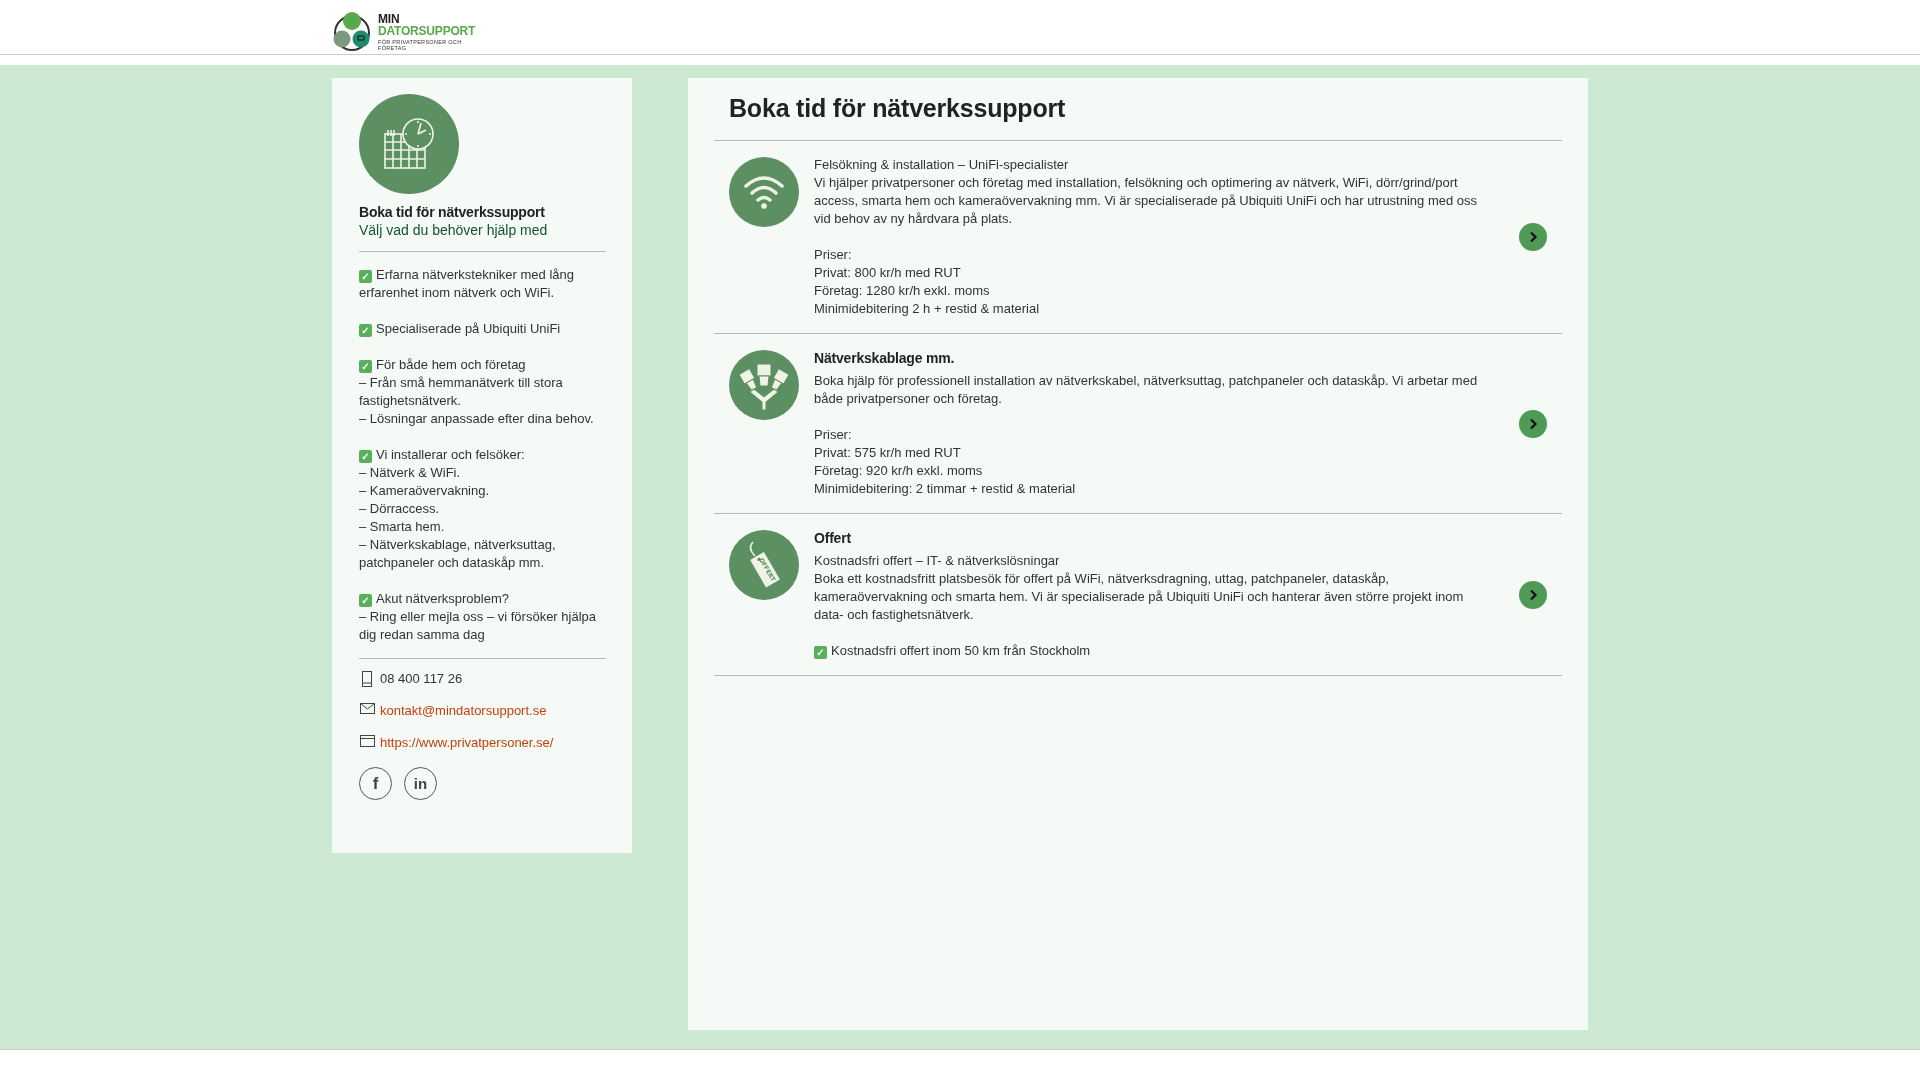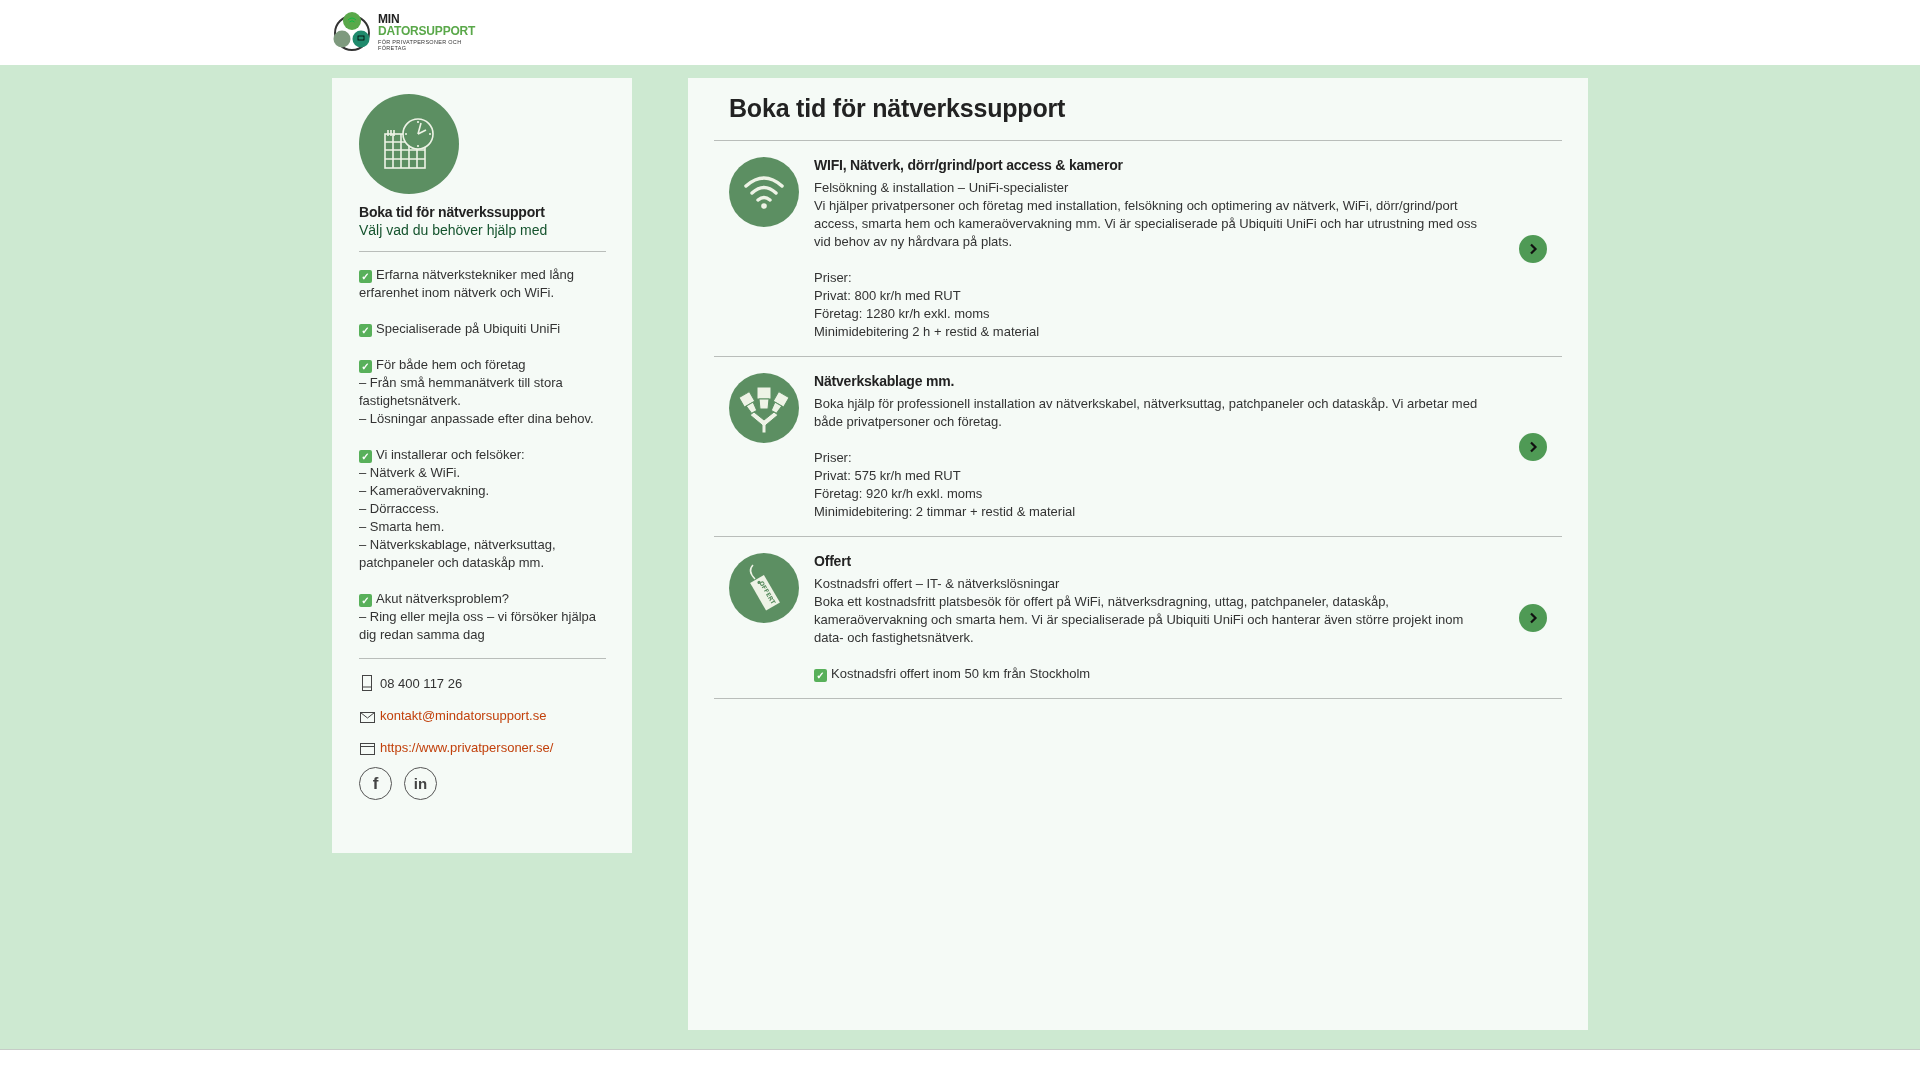--- a/index.html
+++ b/index.html
@@ -1,34 +1,34 @@
 <!DOCTYPE html>
 <html><head>
 <meta charset="utf-8">
 <style>
   * { box-sizing: border-box; margin: 0; padding: 0; }
   html, body { width: 1920px; height: 1080px; overflow: hidden; background: #ffffff; font-family: "DejaVu Sans", "Liberation Sans", sans-serif; color: #222; }
-  .header { position: absolute; left: 0; top: 0; width: 1920px; height: 77px; background: #fff; border-bottom: 1px solid #c9cfca; }
+  .header { position: absolute; left: 0; top: 0; width: 1920px; height: 55px; background: #fff; border-bottom: 1px solid #c9cfca; }
   .logo { position: absolute; left: 332px; top: 10px; width: 150px; height: 44px; display: flex; align-items: center; }
   .logo-mark { width: 40px; height: 42px; position: relative; }
   .logo-text { margin-left: 6px; line-height: 1; }
   .logo-title { font-family: "Liberation Sans", sans-serif; font-weight: bold; font-size: 12px; letter-spacing: -0.2px; }
   .logo-title .min { color: #222; }
   .logo-title .brand { color: #5aa84a; }
   .logo-sub { font-family: "Liberation Sans", sans-serif; font-size: 5.5px; color: #333; margin-top: 3px; letter-spacing: 0.3px; }
   .help { position: absolute; left: 1521px; top: 37px; font-size: 13px; color: #3b82f6; text-decoration: none; font-family: "Liberation Sans", sans-serif; margin-top: 28px; }
   .greenbg { position: absolute; left: 0; top: 65px; width: 1920px; height: 985px; background: #cde9d1; border-bottom: 1px solid #c6ccc7; }
   .sidebar { position: absolute; left: 332px; top: 78px; width: 300px; height: 775px; background: #f5faf6; padding: 16px 27px 0 27px; }
   .side-icon { width: 100px; height: 100px; border-radius: 50%; background: #5c8f62; display: flex; align-items: center; justify-content: center; }
   .side-title { margin-top: 10px; font-size: 14px; font-weight: bold; color: #222; font-family: "Liberation Sans", sans-serif; letter-spacing: -0.2px;}
   .side-sub { font-size: 14px; color: #14532d; margin-top: 2px; font-family: "Liberation Sans", sans-serif; }
   .hr { height: 1px; background: #b9bdba; margin: 13px 0 14px 0; width: 247px; }
   .side-text { font-family: "Liberation Sans", sans-serif; font-size: 13px; color: #333; line-height: 18px; white-space: pre-line; width: 250px; }
   .check { display: inline-block; width: 13px; height: 13px; background: #58b05a; border-radius: 2px; color: #fff; font-size: 10px; line-height: 13px; text-align: center; vertical-align: -1px; margin-right: 4px; font-weight: bold; }
-  .contact-row { display: flex; align-items: flex-end; height: 20px; font-size: 13px; font-family: "Liberation Sans", sans-serif; margin-bottom: 12px; }
+  .contact-row { display: flex; align-items: flex-start; height: 20px; font-size: 13px; font-family: "Liberation Sans", sans-serif; margin-bottom: 12px; }
   .contact-row .ic { width: 16px; margin-right: 5px; display: flex; justify-content: center; }
   .contact-row a { color: #c2410c; text-decoration: none; }
   .contact-row span.val { color: #333; }
   .socials { display: flex; gap: 12px; margin-top: 4px; }
   .social { width: 33px; height: 33px; border-radius: 50%; border: 1.5px solid #555; display: flex; align-items: center; justify-content: center; font-weight: bold; font-size: 17px; color: #444; font-family: "Liberation Sans", sans-serif; }
   .main { position: absolute; left: 688px; top: 78px; width: 900px; height: 952px; background: #f5faf6; padding: 0 26px; }
   .page-title { font-family: "Liberation Sans", sans-serif; font-size: 25px; color: #222; padding: 16px 0 0 15px; height: 62px; letter-spacing: -0.2px; }
   .row { position: relative; border-top: 1px solid #b9bdba; padding: 15px 80px 15px 100px; font-family: "Liberation Sans", sans-serif; }
   .row:last-child { border-bottom: 1px solid #b9bdba; }
   .row-icon { position: absolute; left: 15px; top: 16px; width: 70px; height: 70px; border-radius: 50%; background: #5c8f62; display: flex; align-items: center; justify-content: center; }
@@ -146,21 +146,20 @@
 
   <div class="row">
     <div class="row-icon">
       <svg width="44" height="40" viewBox="0 0 44 40" fill="none" stroke="#eef3e6" stroke-width="3.5" stroke-linecap="round">
         <path d="M4 14 Q22 -2 40 14"></path>
           <path d="M10 21 Q22 10 34 21"></path>
           <path d="M16 28 Q22 23 28 28"></path>
         <circle cx="22" cy="34" r="2.8" fill="#eef3e6" stroke="none"></circle>
       </svg>
     </div>
-    <div class="row-title">WIFI, Nätverk, dörr/grind/port access &amp; kameror</div>
     <div class="row-text">Felsökning &amp; installation – UniFi-specialister
 Vi hjälper privatpersoner och företag med installation, felsökning och optimering av nätverk, WiFi, dörr/grind/port access, smarta hem och kameraövervakning mm. Vi är specialiserade på Ubiquiti UniFi och har utrustning med oss vid behov av ny hårdvara på plats.
 
 Priser:
 Privat: 800 kr/h med RUT
 Företag: 1280 kr/h exkl. moms
 Minimidebitering 2 h + restid &amp; material</div>
     <div class="row-arrow">
       <svg width="12" height="12" viewBox="0 0 12 12" fill="none" stroke="#111" stroke-width="2.2">
           <polyline points="4,1.5 8.5,6 4,10.5"></polyline>

